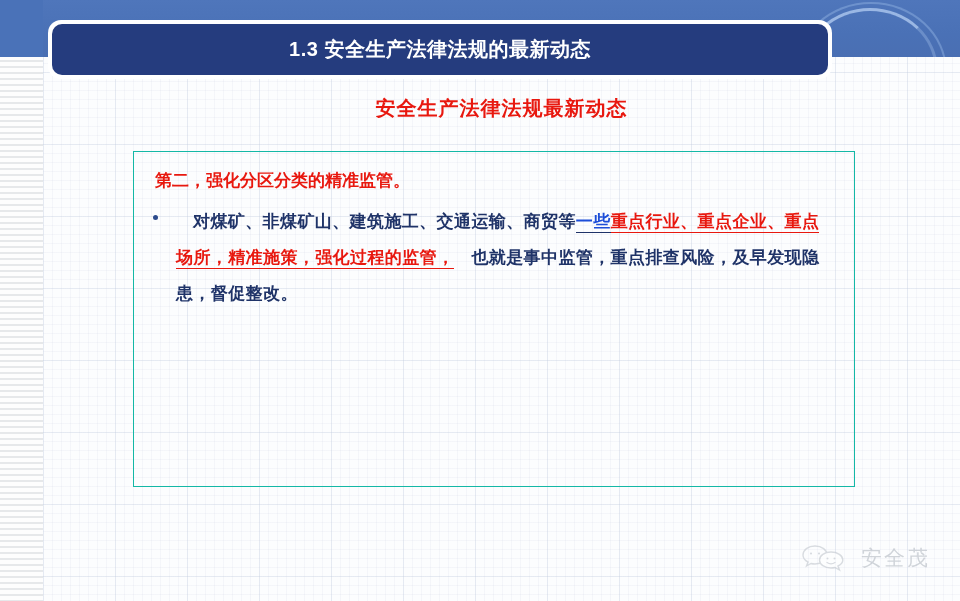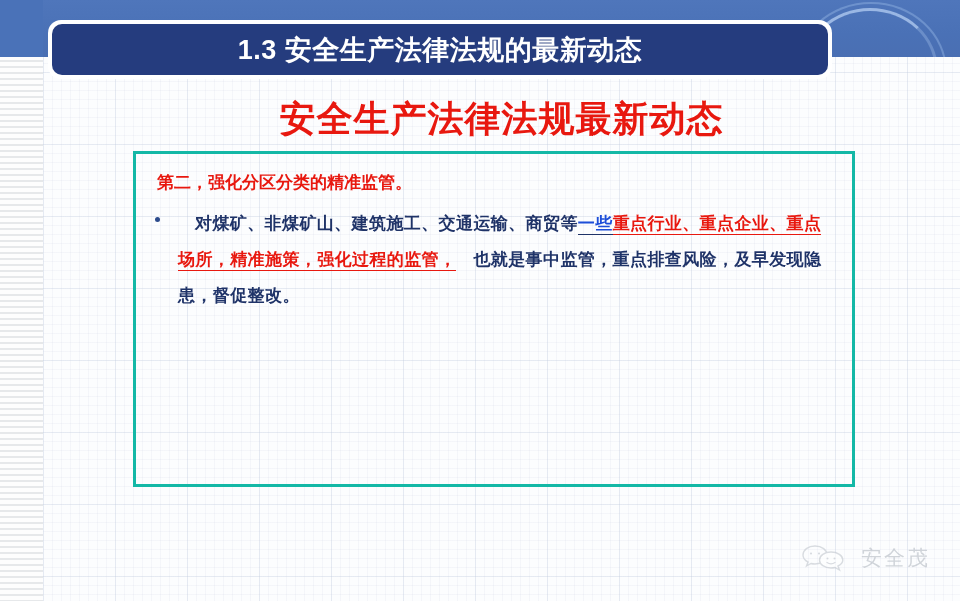--- a/index.html
+++ b/index.html
@@ -104,47 +104,47 @@
     height: 100%;
     border-radius: 10px;
     background: #253c7e;
     display: flex;
     align-items: center;
     justify-content: center;
     box-sizing: border-box;
   }
   .title-text {
     color: #ffffff;
-    font-size: 27px;
+    font-size: 20px;
     font-weight: bold;
     letter-spacing: 0.5px;
     white-space: nowrap;
   }
 
   
   .headline {
     position: absolute;
     left: 43px;
     top: 95px;
     width: 917px;
     text-align: center;
     color: #e8180f;
-    font-size: 36px;
+    font-size: 20px;
     font-weight: bold;
     letter-spacing: 1px;
   }
 
   
   .content-box {
     position: absolute;
     left: 133px;
     top: 151px;
     width: 722px;
     height: 336px;
-    border: 3px solid #14b8a6;
+    border: 1px solid #14b8a6;
     box-sizing: border-box;
     padding: 14px 18px 0 12px;
   }
 
   .intro-line {
     color: #e8180f;
     font-size: 17px;
     font-weight: bold;
     line-height: 1.5;
     margin: 2px 0 10px 9px;

